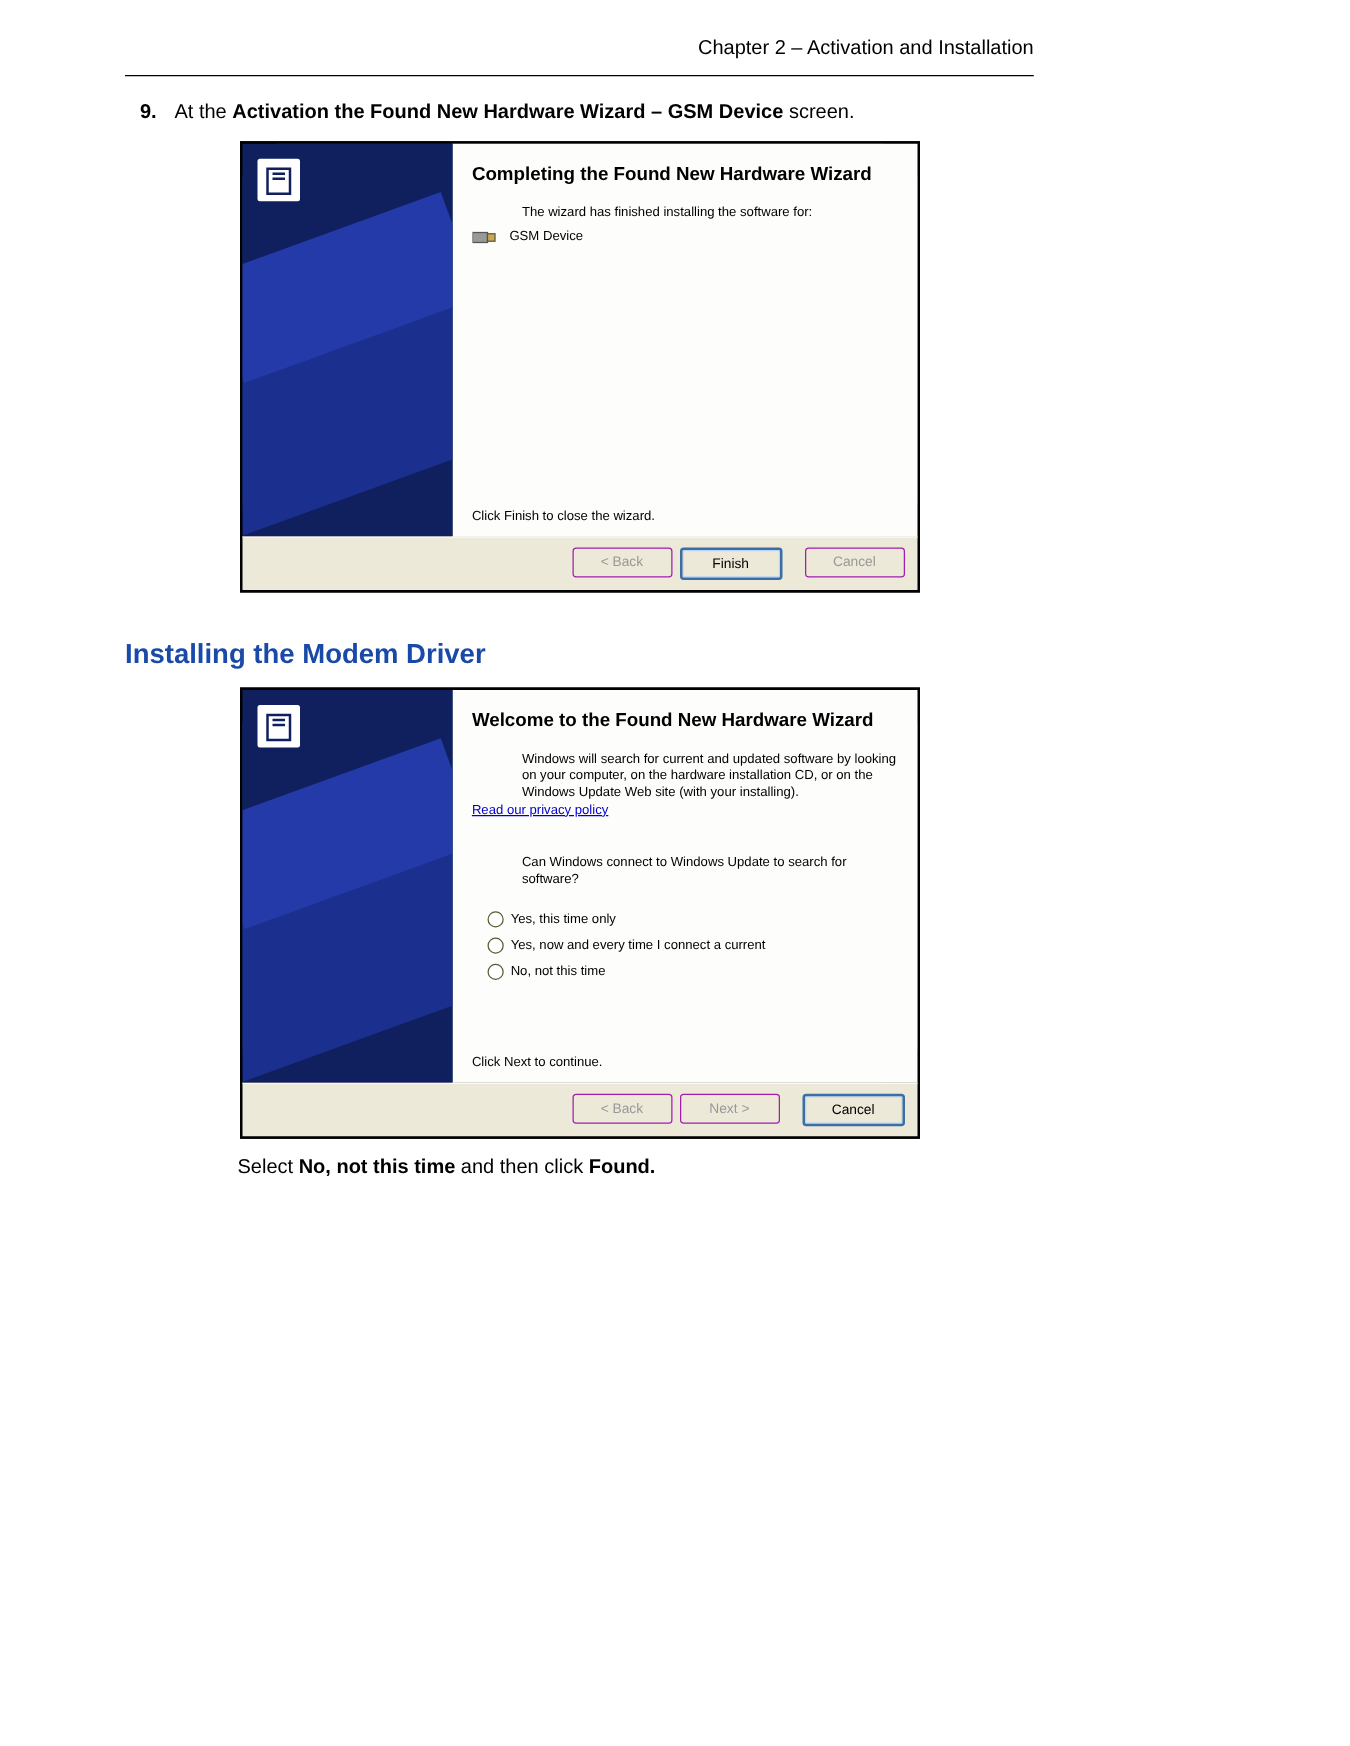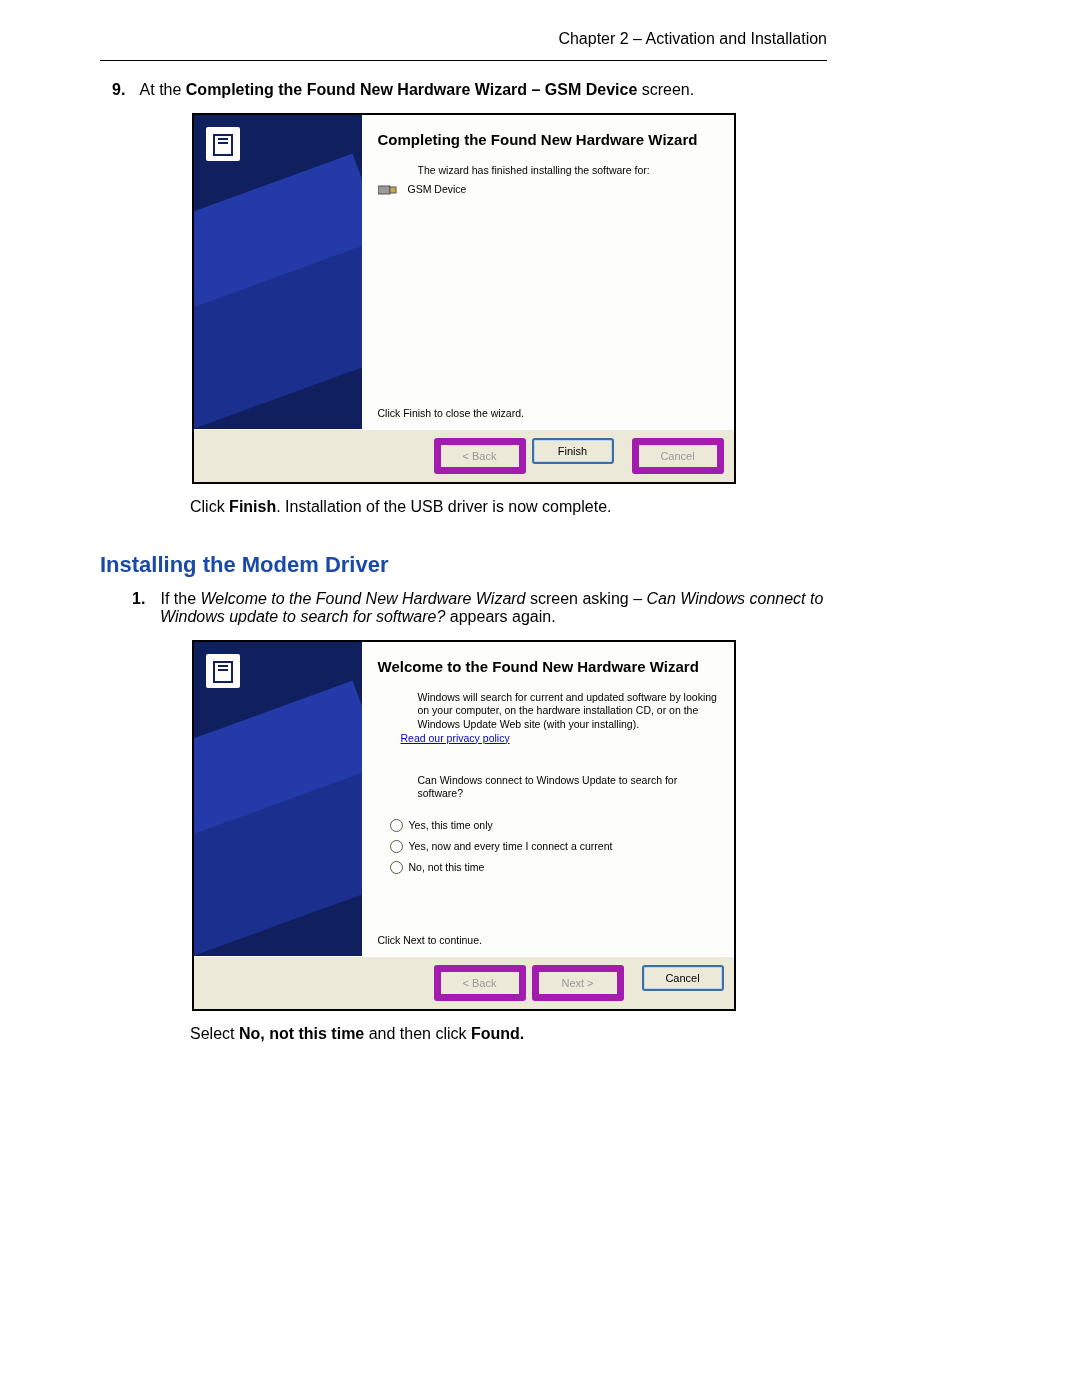--- a/index.html
+++ b/index.html
@@ -95,30 +95,30 @@
     display: flex;
     justify-content: flex-end;
     gap: 6px;
   }
   .wiz-btn {
     width: 78px;
     height: 22px;
     font-size: 11px;
     font-family: Tahoma, Arial, sans-serif;
     background: #ece9d8;
-    border: 7px solid #a21caf;
+    border: 1px solid #a21caf;
     border-radius: 3px;
     display:flex;
     align-items:center;
     justify-content:center;
     cursor: default;
   }
   .wiz-btn.disabled { color: #999; }
   .wiz-btn.focus { border: 2px solid #3b6ea5; box-shadow: 0 0 0 1px #bcd4f6 inset; }
-  a.privacy { color: #0000cc; text-decoration: underline; font-size:10.5px;margin-left:23px;}
+  a.privacy { color: #0000cc; text-decoration: underline; font-size:10.5px;}
   .radio {
     display:flex;
     align-items:center;
     gap:6px;
     font-size:10.5px;
     margin:4px 0 4px 12px;
   }
   .radio-circle {
     width:11px; height:11px;
     border:1px solid #5a5a3a;
@@ -134,21 +134,21 @@
 </style>
 </head>
 <body>
 
 <div class="page">
   <div class="header-text">Chapter 2 – Activation and Installation</div>
   <div class="header-line"></div>
 
   <div class="step">
     <span class="step-num">9.</span>
-    <span>At the </span><span class="bold">Completing the Found New Hardware Wizard – GSM Device</span><span> screen.</span>
+    <span>At the </span><span class="bold">Activation the Found New Hardware Wizard – GSM Device</span><span> screen.</span>
   </div>
 
   <div class="wizard-frame">
     <div class="wizard-inner">
       <div class="wizard-body-row" style="height:314px;">
         <div class="sidebar">
           <svg width="168" height="314">
             <rect width="168" height="314" fill="#10205f"></rect>
             <rect x="-30" y="140" width="220" height="140" fill="#1b2f8f" transform="rotate(-20 80 210)"></rect>
             <rect x="-20" y="70" width="200" height="90" fill="#233aa8" transform="rotate(-20 80 115)"></rect>
@@ -174,30 +174,23 @@
       </div>
       <div class="footer-bar">
         <div class="wiz-btn disabled">&lt; Back</div>
         <div class="wiz-btn focus">Finish</div>
         <div style="width:6px"></div>
         <div class="wiz-btn disabled">Cancel</div>
       </div>
     </div>
   </div>
 
-  <div class="post-step">
-    <span>Click </span><span class="bold">Finish</span><span>.  Installation of the USB driver is now complete.</span>
-  </div>
 
   <div class="section-heading">Installing the Modem Driver</div>
 
-  <div class="step" style="margin-left:60px; margin-top:12px;">
-    <span class="step-num">1.</span>
-    <span>If the </span><span class="italic">Welcome to the Found New Hardware Wizard</span><span> screen asking – </span><span class="italic">Can Windows connect to Windows update to search for software?</span><span> appears again.</span>
-  </div>
 
   <div class="wizard-frame">
     <div class="wizard-inner">
       <div class="wizard-body-row" style="height:314px;">
         <div class="sidebar">
           <svg width="168" height="314">
             <rect width="168" height="314" fill="#10205f"></rect>
             <rect x="-30" y="140" width="220" height="140" fill="#1b2f8f" transform="rotate(-20 80 210)"></rect>
             <rect x="-20" y="70" width="200" height="90" fill="#233aa8" transform="rotate(-20 80 115)"></rect>
             <rect x="12" y="12" width="34" height="34" fill="#fff" rx="2"></rect>

